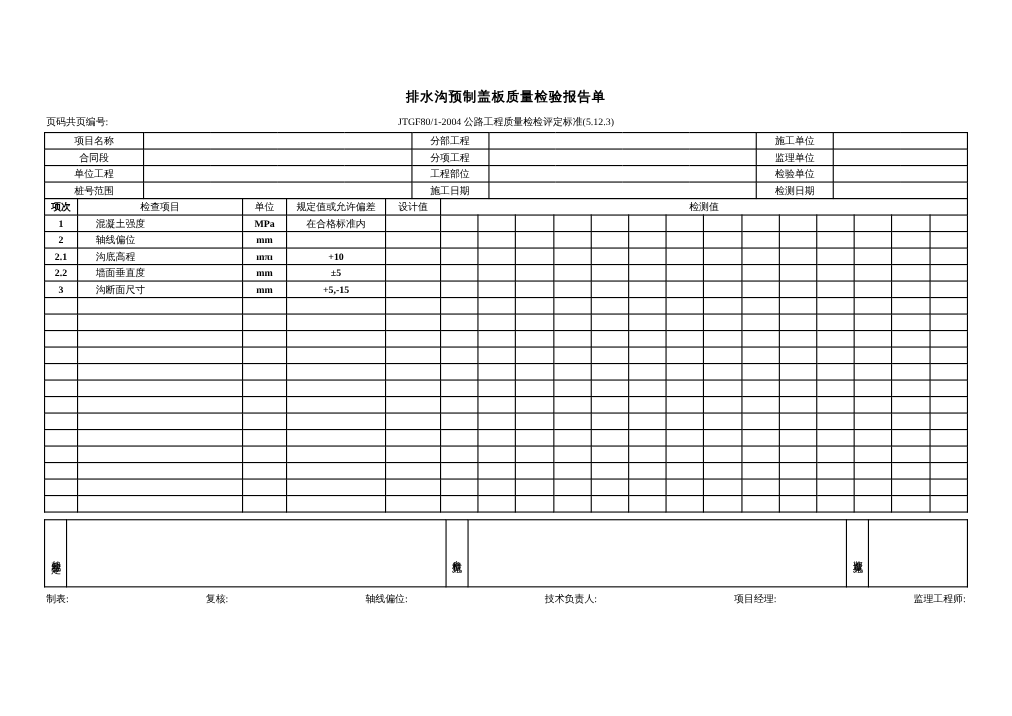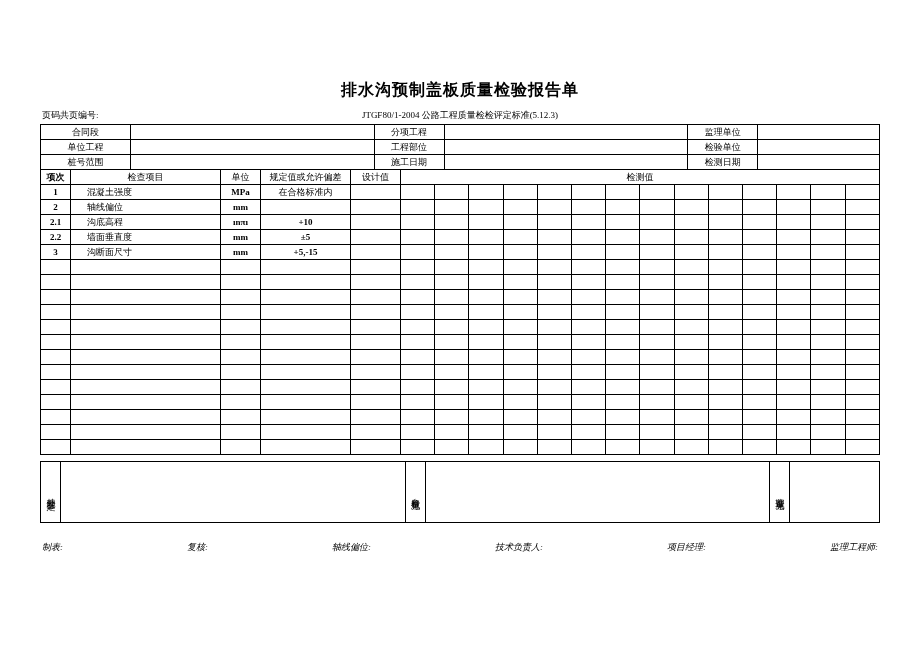--- a/index.html
+++ b/index.html
@@ -12,21 +12,21 @@
   }
   .page {
     width: 920px;
     height: 651px;
     box-sizing: border-box;
     padding: 80px 40px 0 40px;
     position: relative;
   }
   .title {
     text-align: center;
-    font-size: 16px;
+    font-size: 12px;
     font-weight: bold;
     margin-bottom: 8px;
     letter-spacing: 1px;
   }
   .toprow {
     display: flex;
     justify-content: flex-start;
     font-size: 9px;
     margin-bottom: 2px;
     padding: 0 2px;
@@ -53,24 +53,23 @@
     writing-mode: vertical-rl;
     text-orientation: upright;
     letter-spacing: 1px;
     font-size: 9px;
     line-height: 1;
   }
   .footer-block td { height: 60px; }
   .footrow {
     display: flex;
     font-size: 9px;
-    margin-top: 18px;
+    margin-top: 4px;
     padding: 0 2px;
     gap: 0;
-    font-style: italic;
   }
   .footrow span { flex: 0 0 auto; }
   .footrow .gap { flex: 1; }
 </style>
 </head>
 <body>
 
 <div class="page">
   <div class="title">排水沟预制盖板质量检验报告单</div>
 
@@ -91,20 +90,28 @@
       <col style="width:70px">
         <col>
         <col>
         <col>
         <col>
       <col style="width:70px">
         <col>
         <col>
     </colgroup>
     <tbody>
+        <tr>
+      <td colspan="2">项目名称</td>
+      <td colspan="4"></td>
+      <td>分部工程</td>
+      <td colspan="4"></td>
+      <td>施工单位</td>
+      <td colspan="2"></td>
+    </tr>
     <tr>
       <td colspan="2">合同段</td>
       <td colspan="4"></td>
       <td>分项工程</td>
       <td colspan="4"></td>
       <td>监理单位</td>
       <td colspan="2"></td>
     </tr>
     <tr>
       <td colspan="2">单位工程</td>

